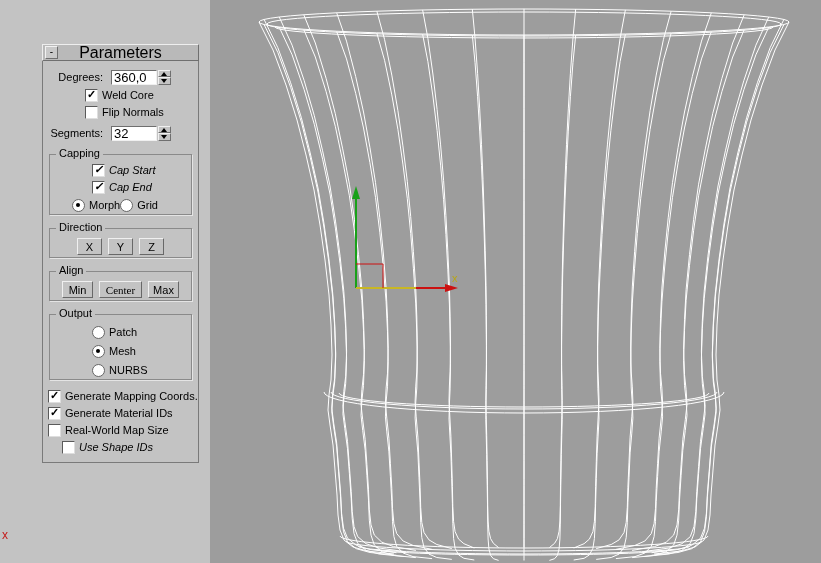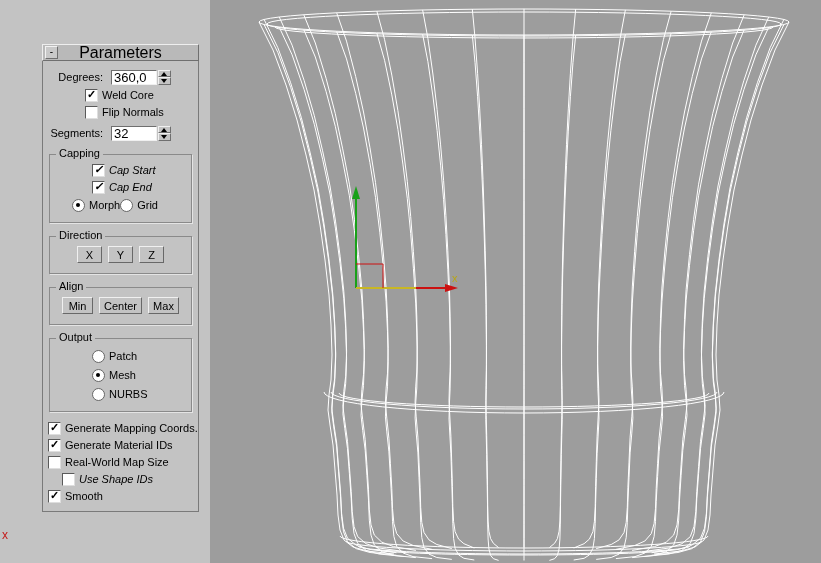--- a/index.html
+++ b/index.html
@@ -57,32 +57,32 @@
   .radio.on::after { content:""; position:absolute; left:3px; top:3px; width:4px; height:4px;
     background:#000; border-radius:50%; }
 
   .indent-1 { margin-left:42px; }
   .indent-group { margin-left:38px;font-style:italic; }
   .indent-small { margin-left:5px; }
   .indent-sub { margin-left:19px;font-style:italic; }
 
   .group { position:relative; margin:13px 6px 0 6px;
     border:1px solid #8a8a8a; box-shadow:1px 1px 0 0 #e4e4e4;
-    padding:8px 4px 10px 4px; }
+    padding:8px 4px 2px 4px; }
   .group-title { position:absolute; top:-8px; left:6px; background:#c3c3c3; padding:0 3px; }
 
   .btn-row { display:flex; justify-content:center; gap:6px; margin-top:1px; }
   .btn {
     font-family:"Liberation Sans", sans-serif; font-size:11px; color:#000;
     background:#c3c3c3; height:17px; padding:0; cursor:default;
     border:1px solid; border-color:#f0f0f0 #686868 #686868 #f0f0f0;
   }
   .btn-sm { width:25px; }
   .btn-md { width:31px; }
-  .btn-lg { width:43px; }
+  .btn-lg { width:43px;font-family:Liberation Serif, serif; }
 
   .radio-row-inline { display:flex; margin-left:18px; margin-top:4px; height:14px; }
   .radio-pair { display:flex; align-items:center; gap:4px; }
 
   .output-row { margin-top:5px; height:14px; gap:4px; margin-left:38px; }
   .output-row.first { margin-top:2px; }
 
   .corner-axis { position:absolute; left:2px; top:528px; color:#c41a1a; font-size:12px; }
 </style>
 </head>
@@ -190,24 +190,20 @@
         <span class="checkbox on"></span>
         <span>Generate Material IDs</span>
       </div>
       <div class="row cb-row indent-small">
         <span class="checkbox"></span>
         <span>Real-World Map Size</span>
       </div>
       <div class="row cb-row indent-sub">
         <span class="checkbox"></span>
         <span>Use Shape IDs</span>
-      </div>
-      <div class="row cb-row indent-small">
-        <span class="checkbox on"></span>
-        <span>Smooth</span>
       </div>
 
     </div>
   </div>
 
   <div class="corner-axis">x</div>
 </div>
 
 <div class="viewport">
   <svg id="vpsvg" viewBox="0 0 611 563" xmlns="http://www.w3.org/2000/svg" style="background: rgb(157, 157, 157);">

